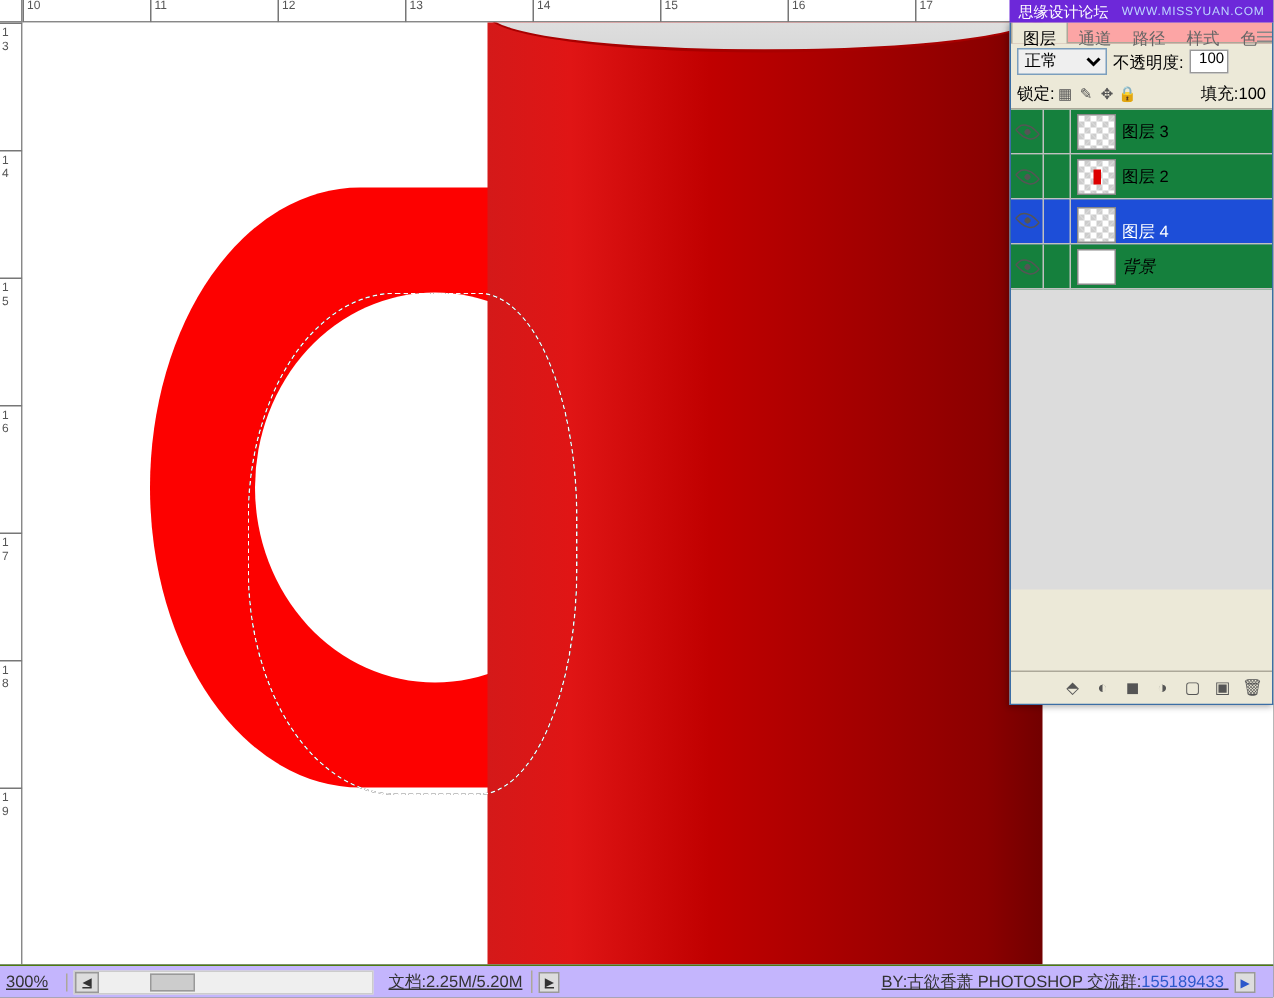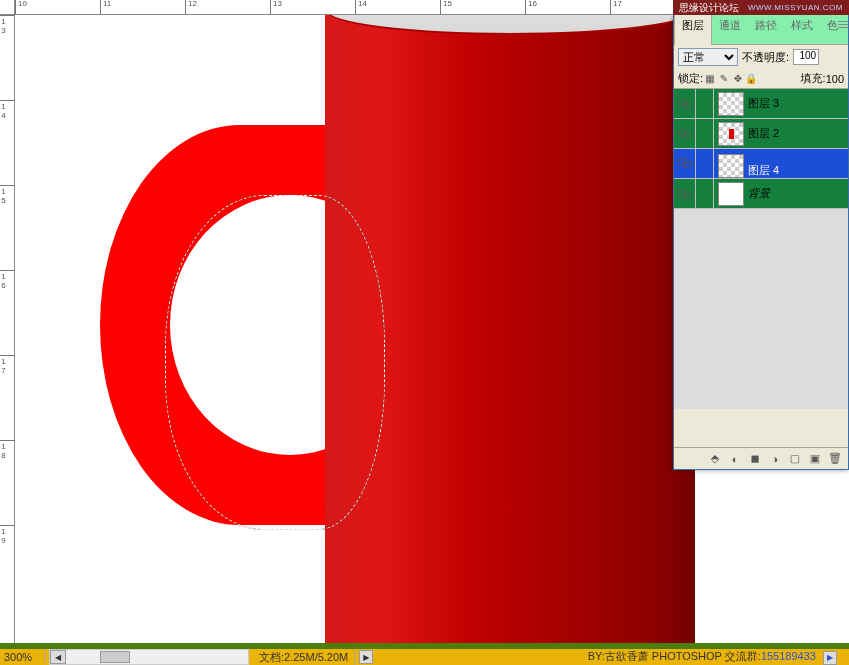--- a/index.html
+++ b/index.html
@@ -15,35 +15,35 @@
 
 .canvas { position: absolute; top: 15px; left: 15px; right: 0; bottom: 22px; background: #fff; overflow: hidden; }
 .mug-body { position: absolute; left: 310px; top: -20px; width: 370px; height: 720px; background: linear-gradient(90deg, #d41919 0%, #e01515 15%, #c00000 40%, #8b0000 90%, #720000 100%); border-radius: 10px 10px 0 0; }
 .mug-rim { position: absolute; left: 310px; top: -30px; width: 370px; height: 50px; border-radius: 50%; background: linear-gradient(#e8e8e8, #d8d8d8); border: 2px solid #a80000; }
 .mug-handle { position: absolute; left: 85px; top: 110px; width: 280px; height: 400px; }
 .handle-outer { position: absolute; width: 280px; height: 400px; background: #fd0100; border-radius: 50% 10% 10% 50% / 50% 10% 10% 50%; }
 .handle-inner { position: absolute; left: 70px; top: 70px; width: 240px; height: 260px; background: #fff; border-radius: 50%; }
 .selection { position: absolute; left: 150px; top: 180px; width: 220px; height: 335px; border-radius: 45% 30% 30% 45% / 45% 45% 45% 45%; border: 1px dashed #000; outline: 1px dashed #fff; outline-offset: -1px; }
 
 
-.statusbar { position: absolute; left: 0; right: 0; bottom: 0; height: 22px; background: #eab308; border-top: 6px solid #4d7c0f; display: flex; align-items: center; font-size: 11px; color: #333; }
+.statusbar { position: absolute; left: 0; right: 0; bottom: 0; height: 22px; background: #c4b5fd; border-top: 1px solid #4d7c0f; display: flex; align-items: center; font-size: 11px; color: #333; text-decoration: underline; }
 .statusbar .zoom { width: 45px; padding: 0 4px; border-right: 1px solid #aca899; display: flex; align-items: center; }
 .statusbar .scroll-h { flex: 0 0 200px; height: 16px; background: #efefef; border: 1px solid #ccc; margin: 0 4px; position: relative; display: flex; align-items: center; }
 .statusbar .sbtn { width: 16px; height: 14px; background: #ddd; border: 1px solid #999; font-size: 8px; display: flex; align-items: center; justify-content: center; }
 .statusbar .thumb { width: 30px; height: 12px; background: #ccc; border: 1px solid #999; position: absolute; left: 50px; }
 .statusbar .docsize { padding: 0 6px; border-right: 1px solid #aca899; }
 .statusbar .rarrow { width: 14px; height: 14px; background: #ddd; border: 1px solid #999; margin: 0 4px; font-size: 8px; display: flex; align-items: center; justify-content: center; }
 .statusbar .credit { margin-left: auto; padding: 0 8px; color: #333; }
 .statusbar .credit span { color: #2c58cb; }
 
 
 .panel { position: absolute; top: 15px; right: 0; width: 176px; height: 455px; background: #ece9d8; border: 1px solid #3b6ea5; border-top: none; box-shadow: -1px 1px 4px rgba(0,0,0,.3); font-size: 11px; }
-.panel-title { position: absolute; top: -15px; left: -1px; right: -1px; height: 15px; background: #7f1d1d; color: #fff; font-size: 10px; padding: 1px 6px; display: flex; justify-content: space-between; align-items: center; }
+.panel-title { position: absolute; top: -15px; left: -1px; right: -1px; height: 15px; background: #6d28d9; color: #fff; font-size: 10px; padding: 1px 6px; display: flex; justify-content: space-between; align-items: center; }
 .panel-title a { color: #bcd4ff; text-decoration: none; font-size: 8px; letter-spacing: 0.5px; }
-.tabs { height: 30px; display: flex; border-bottom: 1px solid #aca899; background: #86efac; }
+.tabs { height: 14px; display: flex; border-bottom: 1px solid #aca899; background: #fca5a5; }
 .tab { padding: 3px 7px; font-size: 11px; color: #666; cursor: pointer; }
 .tab.active { background: #ece9d8; color: #000; border: 1px solid #aca899; border-bottom: none; border-top: none; margin-bottom: -1px; }
 .panel-opts { display: flex; align-items: center; padding: 3px 4px; gap: 4px; }
 .panel-opts select { font-size: 11px; width: 60px; height: 18px; border: 1px solid #7b9ebd; }
 .panel-opts .lbl { font-size: 11px; }
 .panel-opts .val { width: 26px; height: 16px; border: 1px solid #999; font-size: 10px; text-align: right; padding-right: 2px; background: #fff; }
 .panel-lock { display: flex; align-items: center; padding: 2px 4px; gap: 0; border-bottom: 1px solid #aca899; }
 .panel-lock .icn { width: 14px; height: 14px; display: inline-flex; align-items: center; justify-content: center; font-size: 10px; color: #555; }
 .layer-list { background: #dcdcdc; height: 320px; overflow: hidden; }
 .layer { display: flex; align-items: center; height: 30px; border-bottom: 1px solid #c0c0c0; background: #15803d; }

